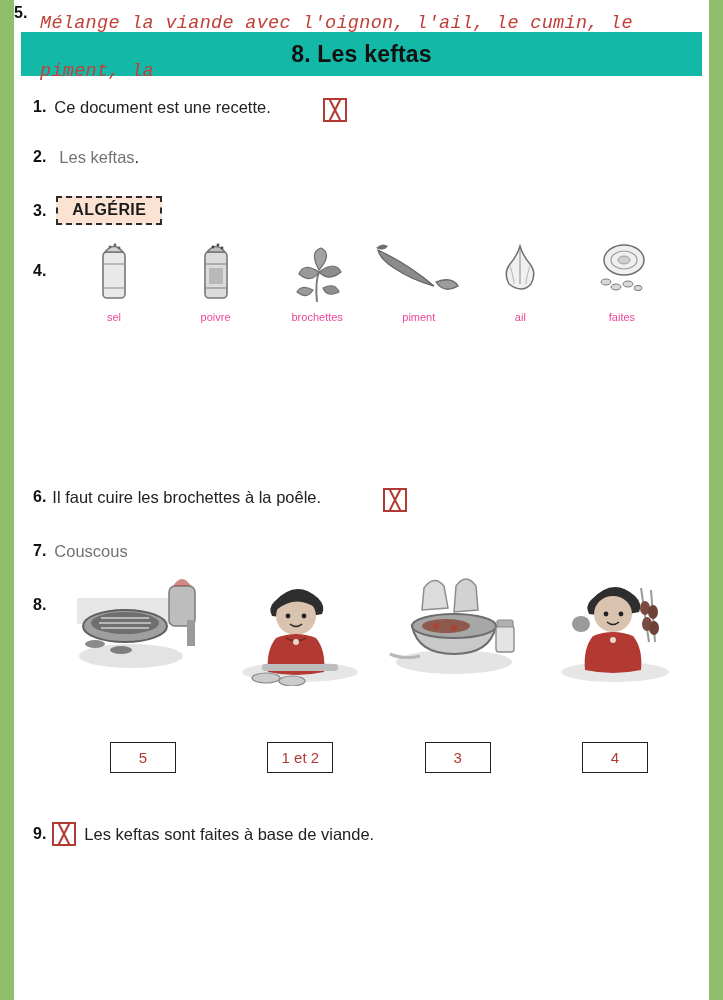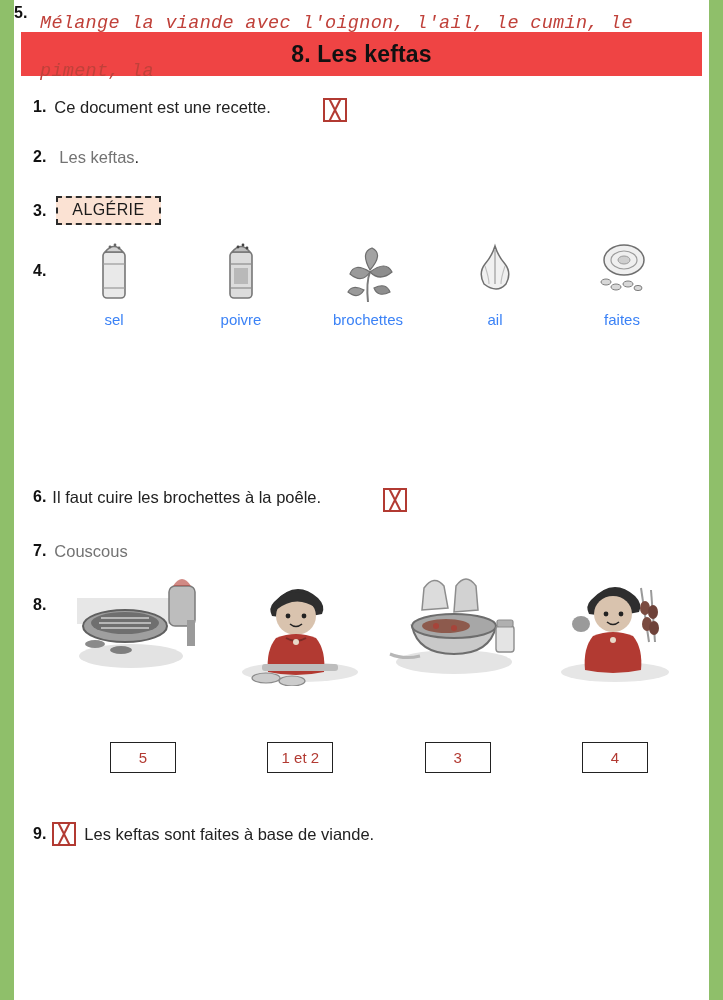--- a/index.html
+++ b/index.html
@@ -36,21 +36,21 @@
     position: absolute;
     left: 14px; top: 0;
     width: 695px; height: 1000px;
   }
 
   
   .title-bar {
     position: absolute;
     left: 7px; top: 32px;
     width: 681px; height: 44px;
-    background: #ef4444;
+    background: #14b8a6;
     display: flex;
     align-items: center;
     justify-content: center;
   }
   .title-bar .title-text {
     font-size: 23px;
     font-weight: bold;
     letter-spacing: .2px;
     color: #111;
   }
@@ -104,20 +104,21 @@
   
   #q3 { left: 19px; top: 196px; }
   #q3 .qnum { margin-right: 10px; line-height: 30px; }
   .dashed-box {
     border: 2px dashed #2b2b2b;
     background: #fbe2d3;
     padding: 3px 14px 4px 14px;
     font-size: 16px;
     color: #1a1a1a;
     letter-spacing: .4px;
+    font-weight: bold;
   }
 
   
   #q4 { left: 19px; top: 262px; width: 660px; }
   #q4 .qnum { margin-right: 4px; }
   .ingredients {
     position: absolute;
     left: 54px; top: 232px;
     width: 600px;
     display: flex;
@@ -126,22 +127,22 @@
   }
   .ing {
     display: flex;
     flex-direction: column;
     align-items: center;
     width: 92px;
   }
   .ing .art { height: 72px; display: flex; align-items: flex-end; justify-content: center; }
   .ing .label {
     margin-top: 7px;
-    font-size: 15px;
-    color: #3b82f6;
+    font-size: 11px;
+    color: #ec4899;
   }
 
   
   #q5 { left: 24px; top: 380px; width: 660px; }
   #q5 .qnum { position: absolute; left: 0; top: 4px; }
   .hand {
     position: absolute;
     left: 26px; top: 0;
     width: 640px;
     font-family: Liberation Mono, monospace;
@@ -280,20 +281,30 @@
             <path d="M46 34 q-16 -10 -20 2 q12 10 20 -2z" fill="#9a9a9a" stroke="#6e6e6e" stroke-width="1.2"></path>
             <path d="M46 34 q16 -12 22 0 q-12 10 -22 0z" fill="#8e8e8e" stroke="#6e6e6e" stroke-width="1.2"></path>
             <path d="M46 32 q-10 -18 2 -22 q12 6 -2 22z" fill="#a3a3a3" stroke="#6e6e6e" stroke-width="1.2"></path>
             <path d="M40 52 q-12 -6 -16 2 q10 8 16 -2z" fill="#9a9a9a" stroke="#6e6e6e" stroke-width="1.2"></path>
             <path d="M50 50 q12 -6 16 4 q-12 6 -16 -4z" fill="#8e8e8e" stroke="#6e6e6e" stroke-width="1.2"></path>
           </svg>
         </div>
         <div class="label">brochettes</div>
       </div>
 
+      <div class="ing">
+        <div class="art">
+          <svg width="110" height="66" viewBox="0 0 110 66">
+            <path d="M14 12 q30 14 56 36 q-22 -6 -40 -18 q-14 -9 -16 -18z" fill="#8b8b8b" stroke="#676767" stroke-width="1.3"></path>
+            <path d="M12 10 q6 -6 12 -2 q-4 6 -12 2z" fill="#6f6f6f"></path>
+            <path d="M72 44 q16 -6 22 4 q-14 8 -22 -4z" fill="#9c9c9c" stroke="#676767" stroke-width="1.3"></path>
+          </svg>
+        </div>
+        <div class="label">piment</div>
+      </div>
 
       <div class="ing">
         <div class="art">
           <svg width="48" height="66" viewBox="0 0 48 66">
             <path d="M24 8 q3 10 10 18 q7 9 1 20 q-9 10 -22 0 q-6 -11 1 -20 q7 -8 10 -18z" fill="#f0f0f0" stroke="#6f6f6f" stroke-width="1.5"></path>
             <path d="M24 12 q0 24 0 34" stroke="#9b9b9b" stroke-width="1.2" fill="none"></path>
             <path d="M14 28 q4 12 4 18" stroke="#bdbdbd" stroke-width="1.1" fill="none"></path>
             <path d="M34 28 q-4 12 -4 18" stroke="#bdbdbd" stroke-width="1.1" fill="none"></path>
           </svg>
         </div>

